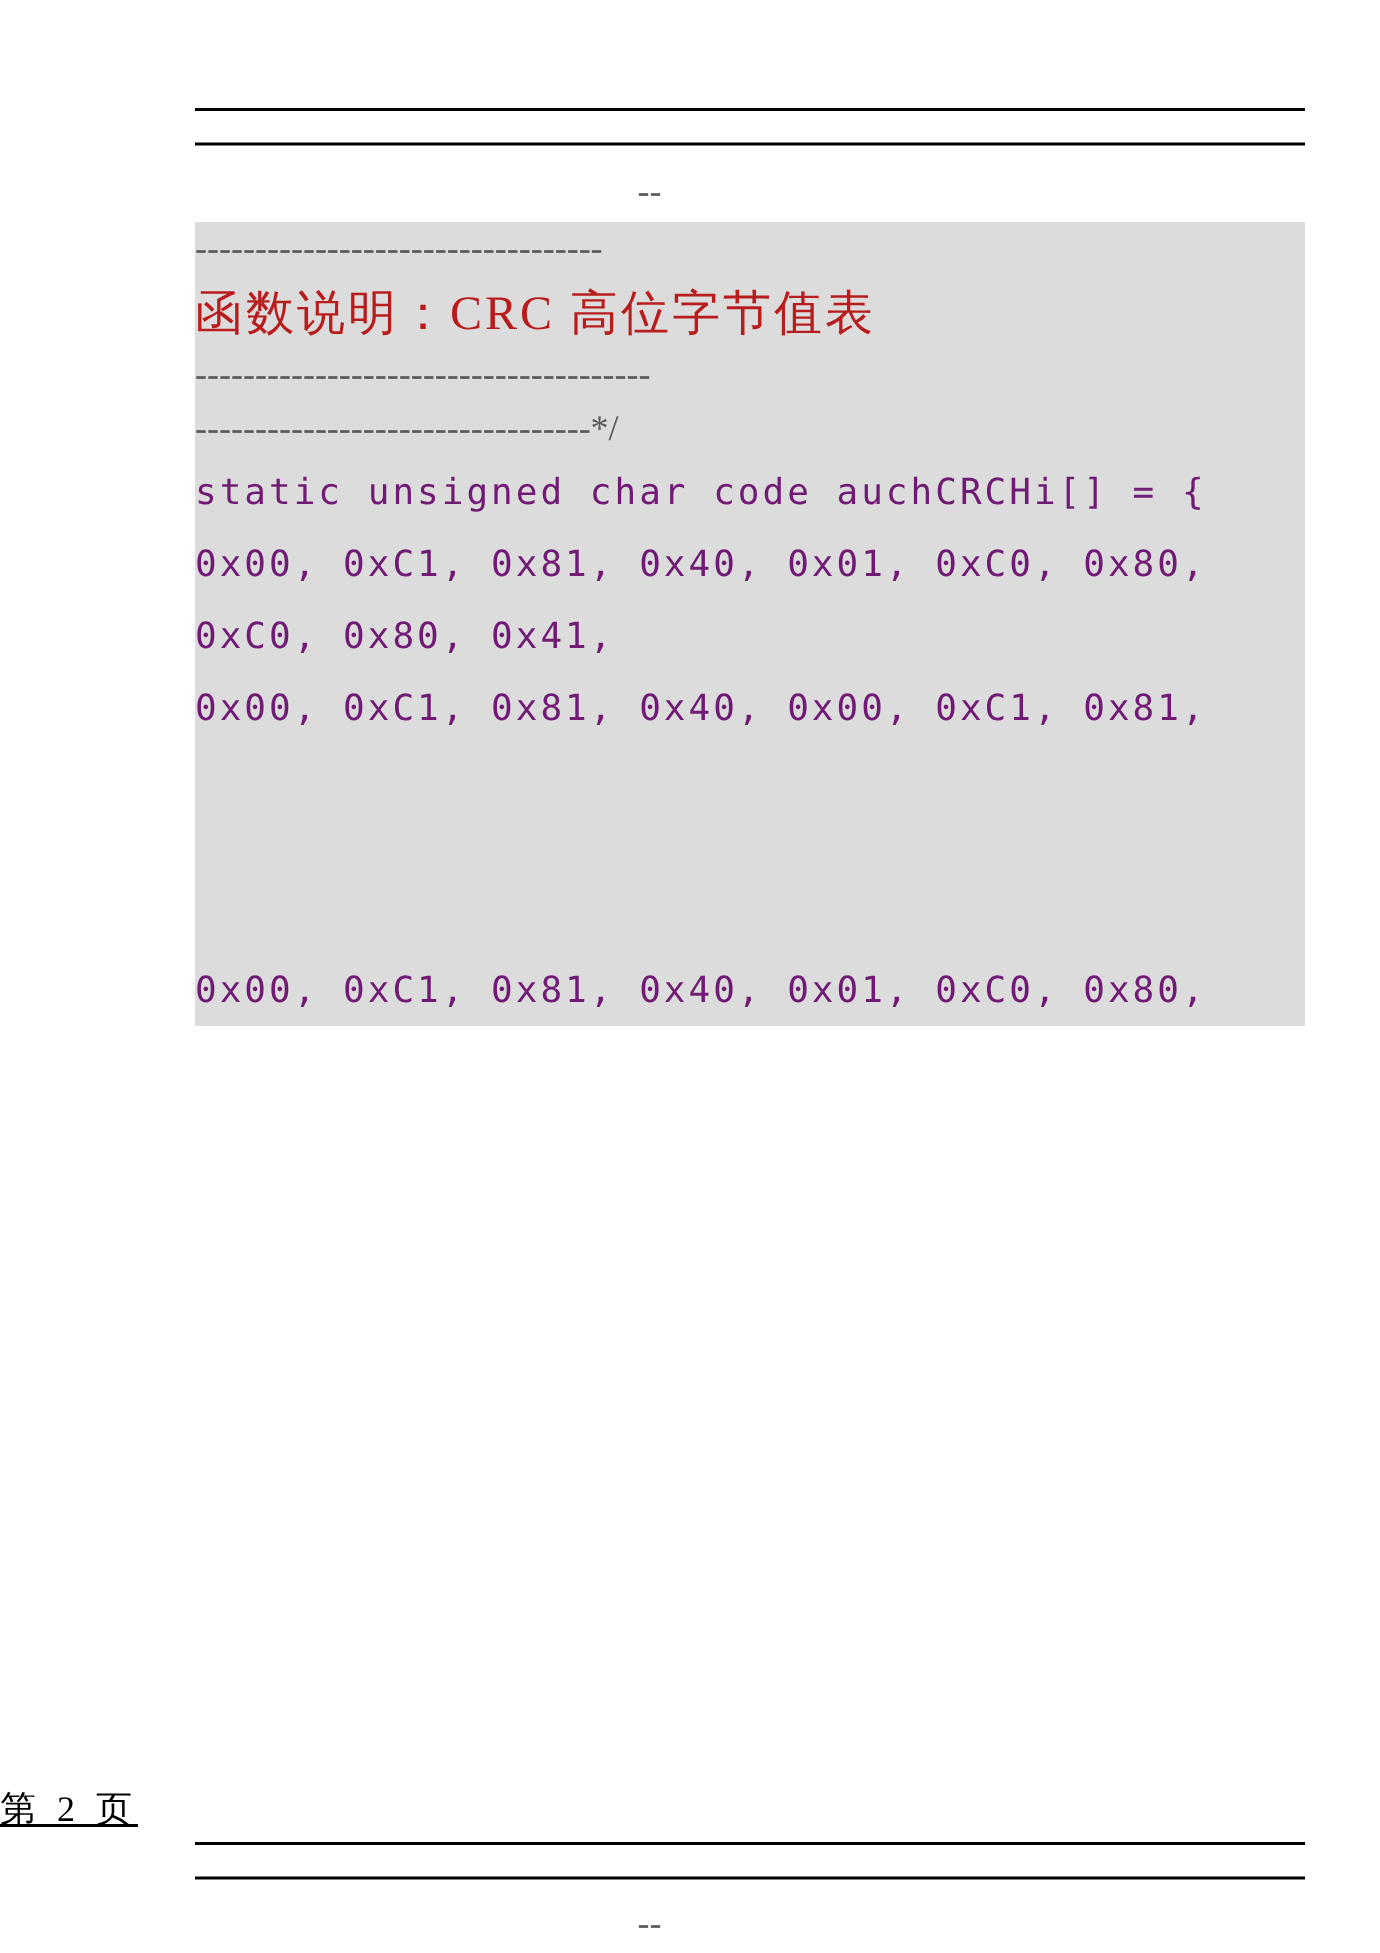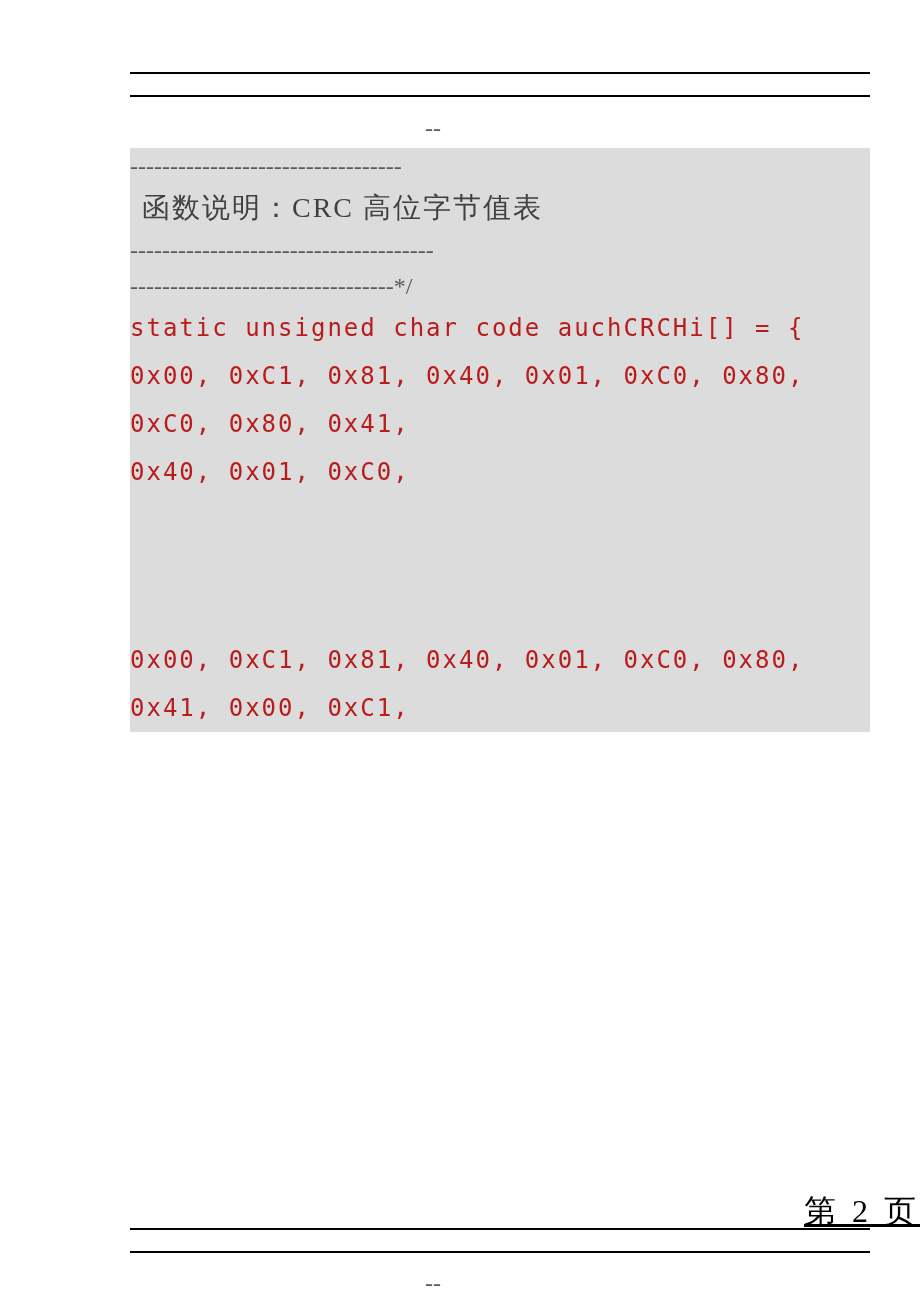--- a/index.html
+++ b/index.html
@@ -42,49 +42,48 @@
       left: 130px;
       width: 740px;
     }
     .gray-block {
       background: #dcdcdc;
       padding: 0;
     }
     .code-line {
       font-size: 24px;
       line-height: 48px;
-      color: #b91c1c;
+      color: #701a75;
       letter-spacing: 2px;
       white-space: pre;
       font-family: "SimSun", "宋体", monospace;
     }
     .dash-line {
       color: #595959;
       font-size: 24px;
       letter-spacing: 0;
       line-height: 36px;
     }
     .comment-line {
-      color: #404040;
-      font-size: 28px;
+      color: #b91c1c;
+      font-size: 32px;
       line-height: 48px;
       letter-spacing: 2px;
-      padding-left: 12px;
     }
     .spacer {
       height: 140px;
       background: #dcdcdc;
     }
     .page-number {
       position: absolute;
       top: 1190px;
       left: 0;
       right: 0;
-      text-align: right;
-      font-size: 32px;
+      text-align: left;
+      font-size: 24px;
       text-decoration: underline;
       letter-spacing: 4px;
       color: #000;
     }
     .outer-hr-bottom {
       position: absolute;
       top: 1228px;
       left: 130px;
       right: 50px;
       border-top: 2px solid #000;
@@ -114,24 +113,23 @@
 
 <div class="content-area">
   <div class="gray-block">
     <div class="dash-line">----------------------------------</div>
     <div class="comment-line">函数说明：CRC 高位字节值表</div>
     <div class="dash-line">--------------------------------------</div>
     <div class="dash-line">---------------------------------*/</div>
     <div class="code-line">static unsigned char code auchCRCHi[] = {</div>
     <div class="code-line">0x00, 0xC1, 0x81, 0x40, 0x01, 0xC0, 0x80,</div>
     <div class="code-line">0xC0, 0x80, 0x41,</div>
-    <div class="code-line">0x40, 0x01, 0xC0,</div>
+    <div class="code-line">0x00, 0xC1, 0x81, 0x40, 0x00, 0xC1, 0x81,</div>
     <div class="spacer"></div>
     <div class="code-line">0x00, 0xC1, 0x81, 0x40, 0x01, 0xC0, 0x80,</div>
-    <div class="code-line">0x41, 0x00, 0xC1,</div>
   </div>
 </div>
 
 <div class="page-number">第 2 页</div>
 
 <div class="outer-hr-bottom"></div>
 <div class="outer-hr-bottom2"></div>
 <div class="outer-dash-bottom">--</div>
 
 </body></html>

